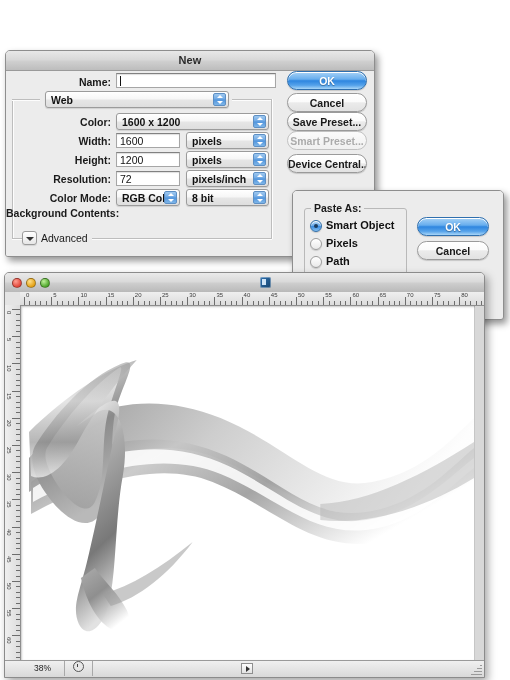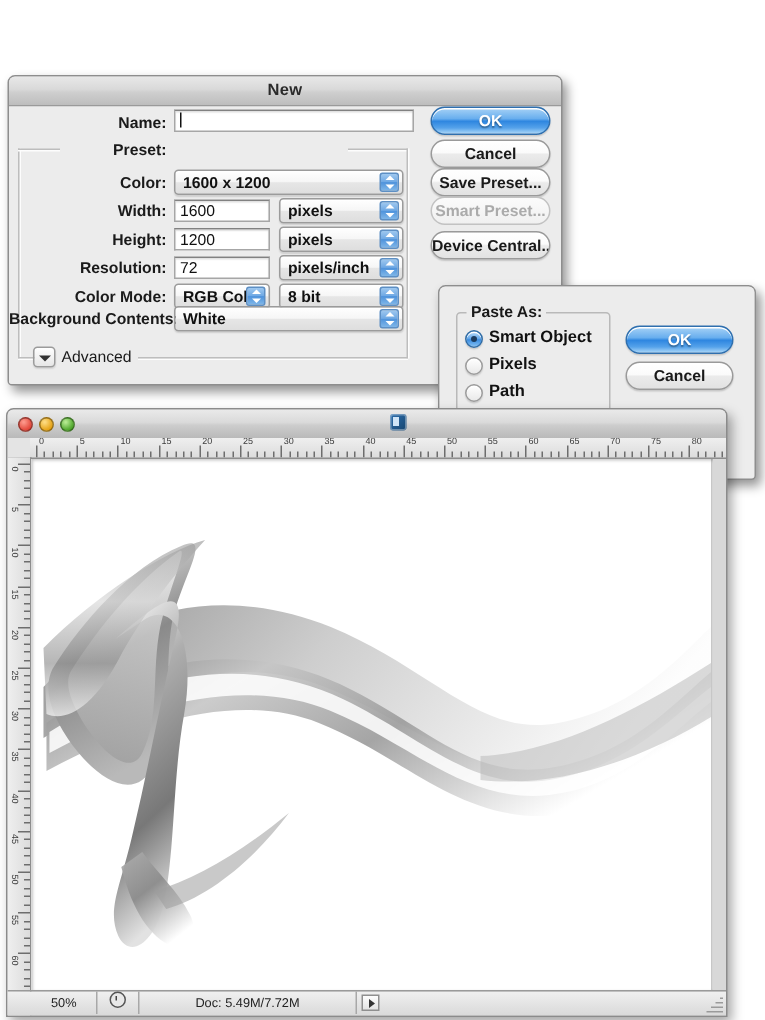--- a/index.html
+++ b/index.html
@@ -226,20 +226,24 @@
 <div class="dlg" id="new-dialog" style="left:5px;top:2px;width:368px;height:205px;margin-top:48px;">
   <div class="dlg-title">New</div>
   <div class="dlg-body" style="height:186px;">
 
     <div class="lbl" style="left:30px;top:5px;width:75px;">Name:</div>
     <div class="tfield" style="left:110px;top:2px;width:160px;">
       <span class="caret"></span>
     </div>
 
     <div class="lbl" style="left:0px;top:23px;width:105px;">Preset:</div>
+    <div class="popup" style="left:39px;top:20px;width:184px;">
+      <span>Web</span>
+      <span class="arrows"></span>
+    </div>
 
     <div class="hline" style="left:226px;top:28px;width:40px;"></div>
     <div class="vline" style="left:265px;top:28px;height:140px;"></div>
     <div class="vline" style="left:6px;top:28px;height:140px;"></div>
     <div class="hline" style="left:6px;top:28px;width:28px;"></div>
     <div class="hline" style="left:6px;top:167px;width:21px;"></div>
     <div class="hline" style="left:86px;top:167px;width:180px;"></div>
 
     <div id="size-rows">
         <div class="lbl" style="left: 0px; top: 45px; width: 105px;">Color:</div>
@@ -252,24 +256,20 @@
         <div class="popup" style="left: 180px; top: 80px; width: 83px;"><span>pixels</span><span class="arrows"></span></div>
         <div class="lbl" style="left: 0px; top: 102px; width: 105px;">Resolution:</div>
         <div class="tfield" style="left: 110px; top: 100px; width: 64px;">72</div>
         <div class="popup" style="left: 180px; top: 99px; width: 83px;"><span>pixels/inch</span><span class="arrows"></span></div>
         <div class="lbl" style="left: 0px; top: 121px; width: 105px;">Color Mode:</div>
         <div class="popup inset" style="left: 110px; top: 118px; width: 64px;"><span>RGB Color</span><span class="arrows"></span></div>
         <div class="popup" style="left: 180px; top: 118px; width: 83px;"><span>8 bit</span><span class="arrows"></span></div>
       </div>
 
     <div class="lbl" style="left:0px;top:136px;width:105px;">Background Contents:</div>
-    <div class="popup" style="left:110px;top:133px;width:153px;">
-      <span>White</span>
-      <span class="arrows"></span>
-    </div>
 
     <div class="disclose" style="left:16px;top:160px;"></div>
     <div class="lbl" style="left:35px;top:161px;width:55px;text-align:left;font-weight:normal;">Advanced</div>
 
     <div id="new-dialog-buttons">
         <div class="btn default" style="left: 281px; top: 0px; width: 80px;">OK</div>
         <div class="btn" style="left: 281px; top: 22px; width: 80px;">Cancel</div>
         <div class="btn" style="left: 281px; top: 41px; width: 80px;">Save Preset...</div>
         <div class="btn disabled" style="left: 281px; top: 60px; width: 80px;">Smart Preset...</div>
         <div class="btn" style="left: 281px; top: 83px; width: 80px;">Device Central...</div>
@@ -580,23 +580,22 @@
       <path d="M8,126 C44,90 88,62 116,54 C96,76 74,104 58,134
                C42,164 24,176 10,170 Z" fill="url(#g2)" opacity="0.65"></path>
 
       <path d="M300,198 C350,196 404,168 454,136 L454,172
                C408,200 352,220 300,214 Z" fill="#b6b6b6" opacity="0.5"></path>
     </svg>
   </div>
   <div id="canvas-shadow"></div>
 
   <div id="statusbar">
-    <div class="cell" id="zoom-cell">50%</div>
+    <div class="cell" id="zoom-cell">38%</div>
     <div class="cell" id="clock-cell"><span class="glyph"></span></div>
-    <div class="cell" id="doc-cell">Doc: 5.49M/7.72M</div>
     <div id="status-arrow"></div>
   </div>
 
   <div id="grip">
     <i style="bottom:1px;width:11px;"></i>
     <i style="bottom:4px;width:8px;"></i>
     <i style="bottom:7px;width:5px;"></i>
     <i style="bottom:10px;width:2px;"></i>
   </div>
 </div>

